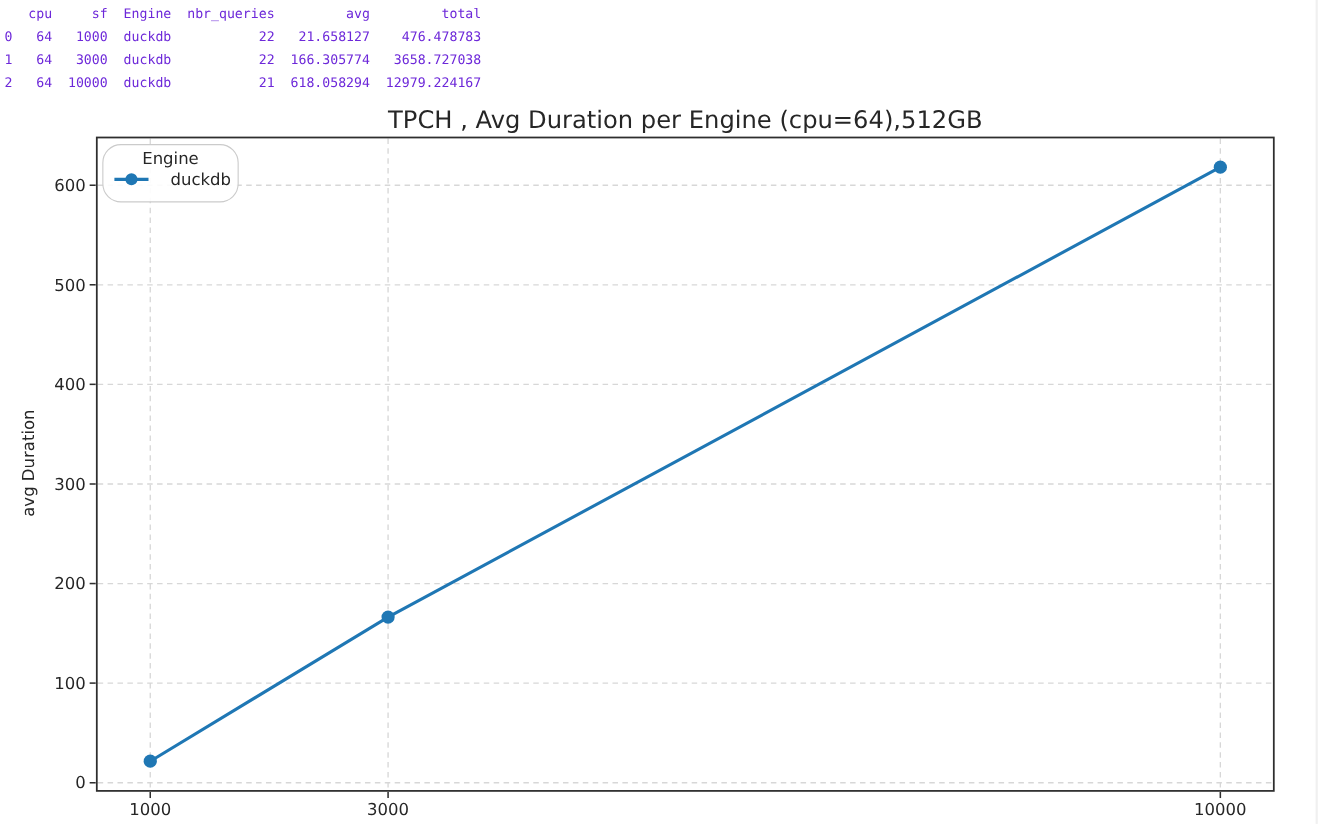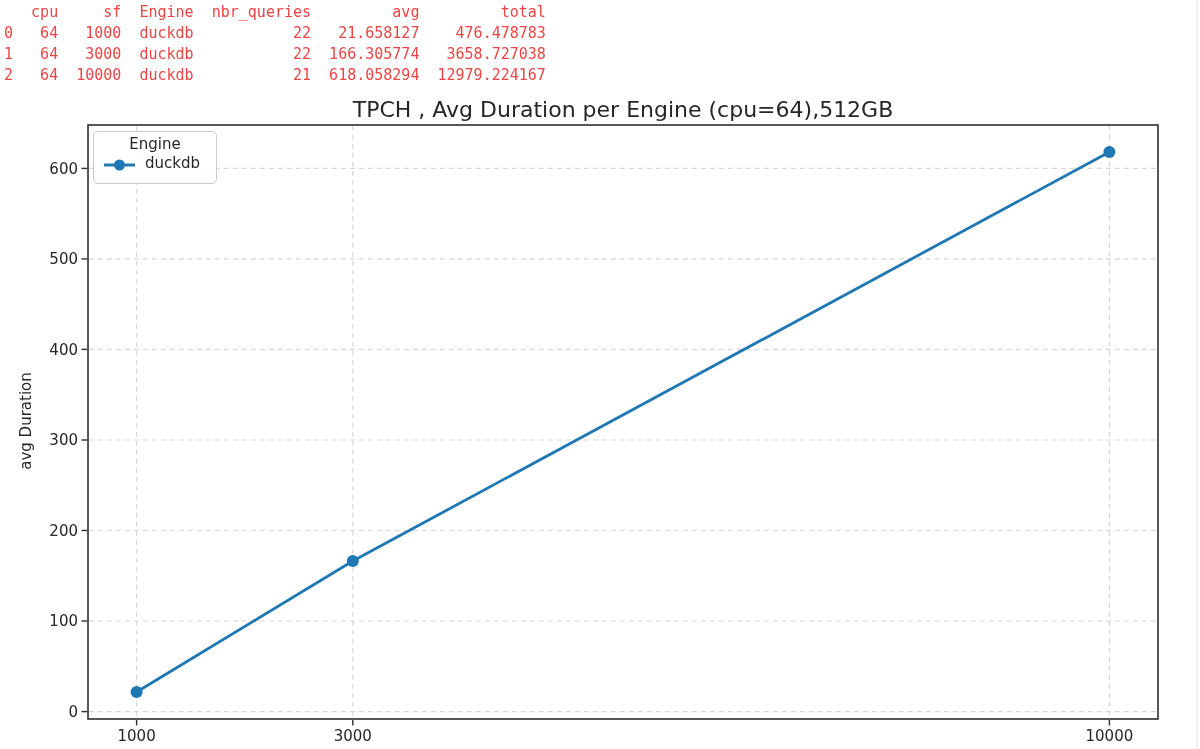--- a/index.html
+++ b/index.html
@@ -3,40 +3,40 @@
 <meta charset="utf-8">
 <style>
   html,body { margin:0; padding:0; background:#ffffff; }
   .page {
     position:relative; width:1200px; height:749px; background:#ffffff;
     font-family:"DejaVu Sans", sans-serif; overflow:hidden;
   }
   .df-pre {
     position:absolute; left:4px; top:2px; margin:0;
     font-family:"DejaVu Sans Mono", monospace;
-    font-size:15px; line-height:21px; color:#ef4444; white-space:pre;
+    font-size:12px; line-height:21px; color:#6d28d9; white-space:pre;
   }
   .chart-title {
     position:absolute; left:88px; top:97px; width:1070px;
     text-align:center; font-size:22px; color:#262626;
   }
   .ylabel {
     position:absolute; left:-122px; top:410px; width:300px; height:22px;
     text-align:center; font-size:15px; color:#262626;
     transform:rotate(-90deg);
   }
   .chart-svg { position:absolute; left:0; top:0; }
   .legend {
     position:absolute; left:93px; top:131px; width:124px; height:53px;
     background:rgba(255,255,255,0.9);
-    border:1.4px solid #cbcbcb; border-radius:5px;
+    border:1.4px solid #cbcbcb; border-radius:17px;
     box-sizing:border-box; font-size:15px; color:#262626;
   }
   .legend-title { text-align:center; margin-top:3px; }
-  .legend-entry { display:flex; align-items:flex-end; gap:7px; padding-left:8px; margin-top:1px; }
+  .legend-entry { display:flex; align-items:center; gap:17px; padding-left:8px; margin-top:1px; }
   .legend-marker { display:inline-block; width:36px; height:14px; }
   .right-edge-line {
     position:absolute; right:2px; top:0; width:2px; height:749px;
     background:#f0f0f0;
   }
   svg text { font-family:"DejaVu Sans", sans-serif; }
 </style>
 </head>
 <body>
 

